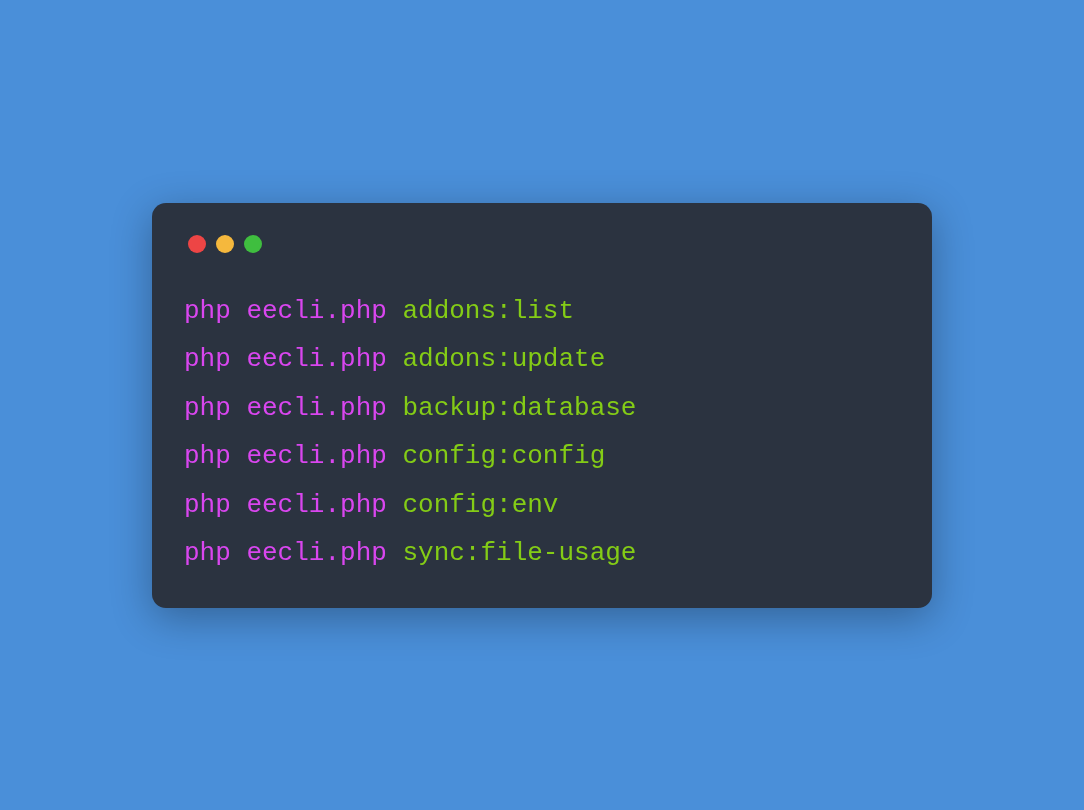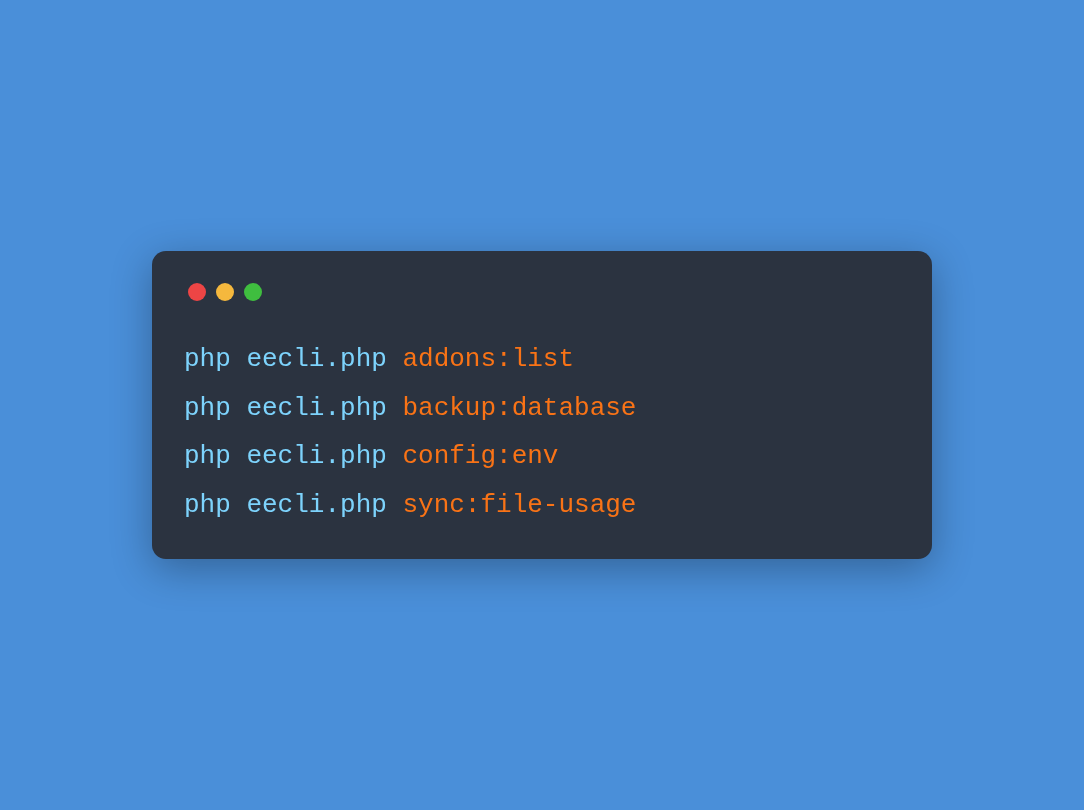--- a/index.html
+++ b/index.html
@@ -41,34 +41,36 @@
       display: flex;
       flex-direction: column;
       gap: 16px;
     }
     .line {
       font-size: 26px;
       white-space: pre;
       line-height: 1.25;
     }
     .prefix {
-      color: #7dd3fc;
+      color: #d946ef;
     }
     .command {
-      color: #f97316;
+      color: #84cc16;
     }
   </style>
 </head>
 <body>
 
 <div class="terminal">
   <div class="titlebar">
     <div class="dot dot-red"></div>
     <div class="dot dot-yellow"></div>
     <div class="dot dot-green"></div>
   </div>
   <div class="code-lines">
     <div class="line"><span class="prefix">php eecli.php </span><span class="command">addons:list</span></div>
+    <div class="line"><span class="prefix">php eecli.php </span><span class="command">addons:update</span></div>
     <div class="line"><span class="prefix">php eecli.php </span><span class="command">backup:database</span></div>
+    <div class="line"><span class="prefix">php eecli.php </span><span class="command">config:config</span></div>
     <div class="line"><span class="prefix">php eecli.php </span><span class="command">config:env</span></div>
     <div class="line"><span class="prefix">php eecli.php </span><span class="command">sync:file-usage</span></div>
   </div>
 </div>
 
 </body></html>

